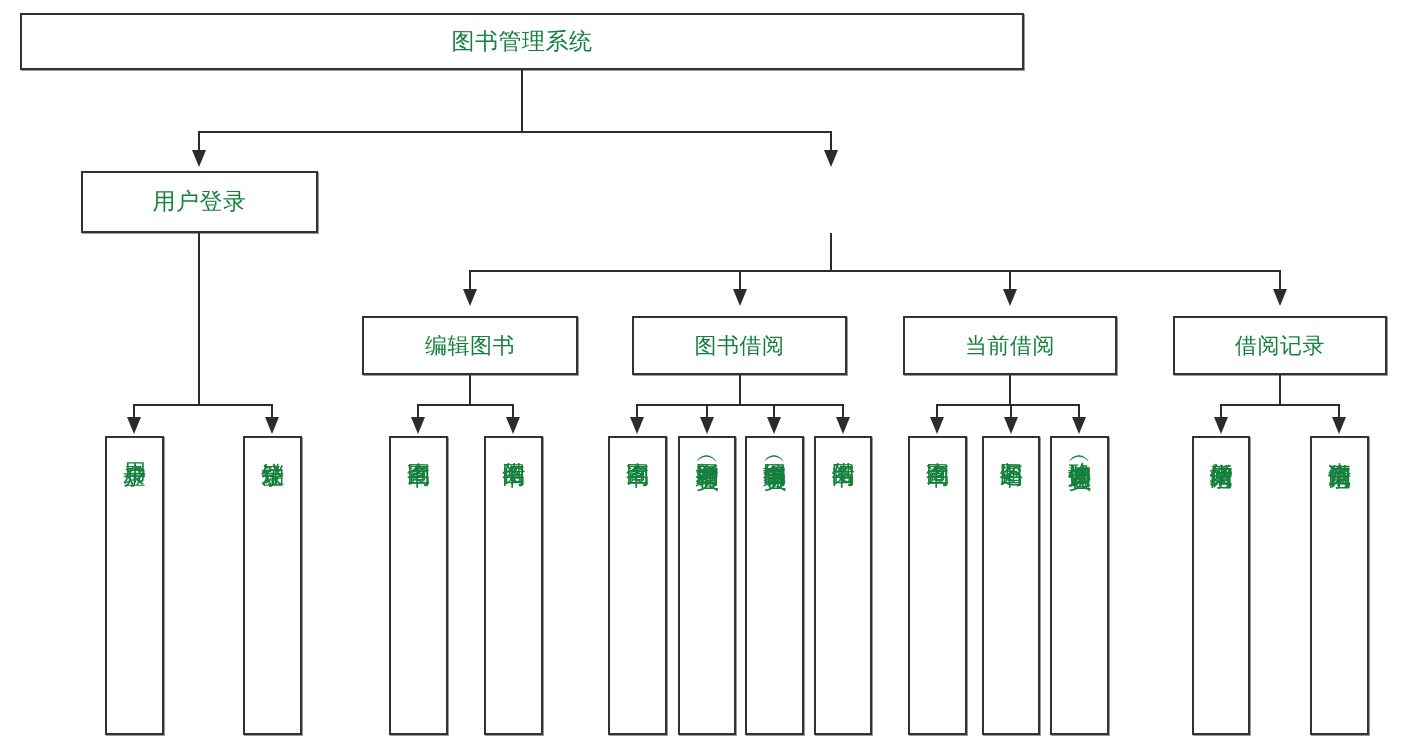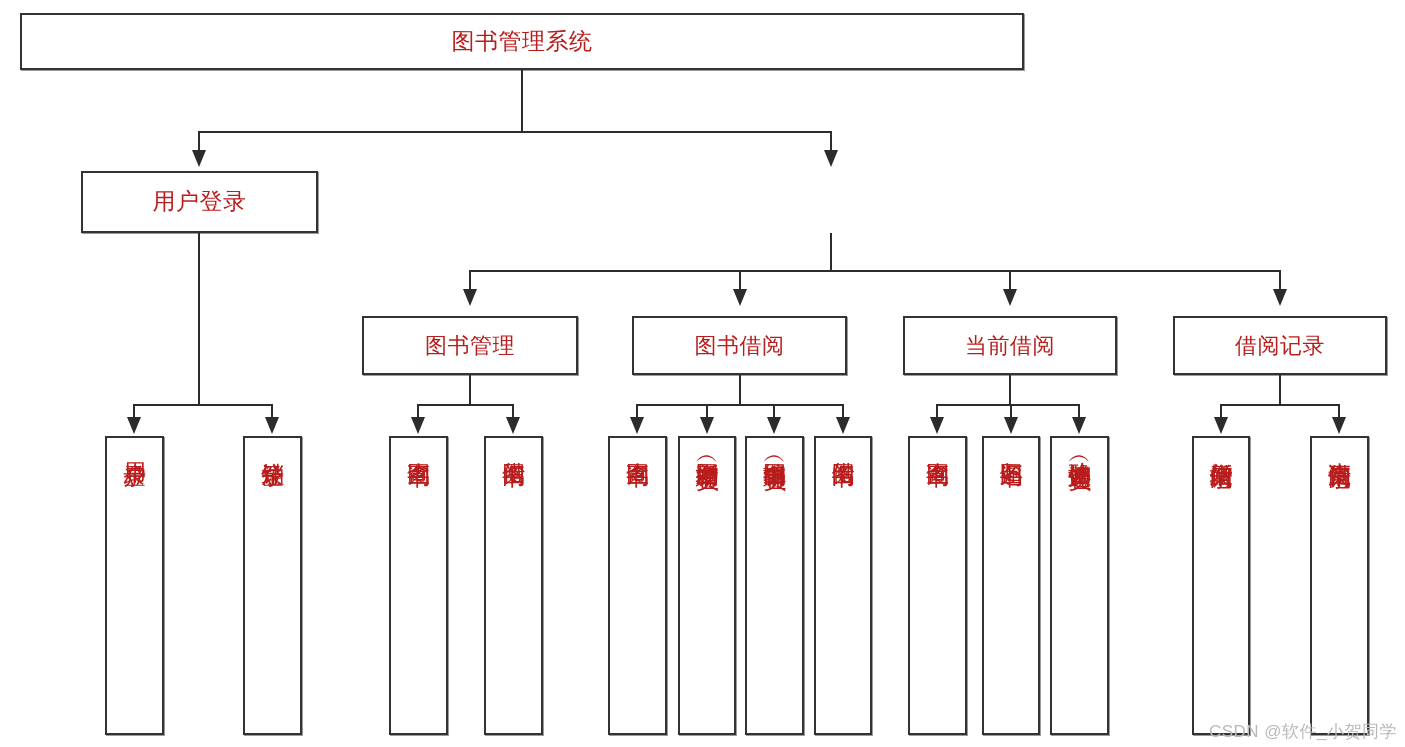--- a/index.html
+++ b/index.html
@@ -23,21 +23,21 @@
   .node {
     position: absolute;
     box-sizing: border-box;
     background: #ffffff;
     border: 2px solid #333333;
     box-shadow: 1px 1px 0 0 #9a9a9a;
     display: flex;
     align-items: center;
     justify-content: center;
     text-align: center;
-    color: #b91c1c;
+    color: #15803d;
   }
   .node .node-label {
     display: block;
     line-height: 1.18;
     letter-spacing: 0.5px;
     white-space: pre;
   }
   
   .node.level-root .node-label { font-size: 23px; }
   
@@ -116,21 +116,21 @@
   <div class="edge v" style="left:469px; top:270px; width:2px; height:22px;"></div>
   <div class="arrow" style="left:463px; top:289px;"></div>
   <div class="edge v" style="left:739px; top:270px; width:2px; height:22px;"></div>
   <div class="arrow" style="left:733px; top:289px;"></div>
   <div class="edge v" style="left:1009px; top:270px; width:2px; height:22px;"></div>
   <div class="arrow" style="left:1003px; top:289px;"></div>
   <div class="edge v" style="left:1279px; top:270px; width:2px; height:22px;"></div>
   <div class="arrow" style="left:1273px; top:289px;"></div>
 
   <div class="node level-3" id="node-l3-0" style="left: 362px; top: 316px; width: 216px; height: 59px;">
-    <span class="node-label">图书管理</span>
+    <span class="node-label">编辑图书</span>
   </div>
   <div class="node level-3" id="node-l3-1" style="left: 632px; top: 316px; width: 215px; height: 59px; justify-content: center;">
     <span class="node-label">图书借阅</span>
   </div>
   <div class="node level-3" id="node-l3-3" style="left: 1173px; top: 316px; width: 214px; height: 59px;">
     <span class="node-label">借阅记录</span>
   </div>
   <div class="node level-3" id="node-l3-2" style="left: 903px; top: 316px; width: 214px; height: 59px;">
     <span class="node-label">当前借阅</span>
   </div>
@@ -202,15 +202,14 @@
   <div class="node level-leaf" id="node-leaf-10" style="left: 1050px; top: 436px; width: 59px; height: 299px;">
     <span class="node-label">确认归还（管理员）</span>
   </div>
   <div class="node level-leaf" id="node-leaf-11" style="left: 1192px; top: 436px; width: 58px; height: 299px;">
     <span class="node-label">新增借阅记录</span>
   </div>
   <div class="node level-leaf" id="node-leaf-12" style="left: 1310px; top: 436px; width: 59px; height: 299px;">
     <span class="node-label">查询借阅记录</span>
   </div>
 
-  <div id="watermark" style="color: rgb(185, 185, 185);">CSDN @软件_小贺同学</div>
 
 </div>
 
 </body></html>

